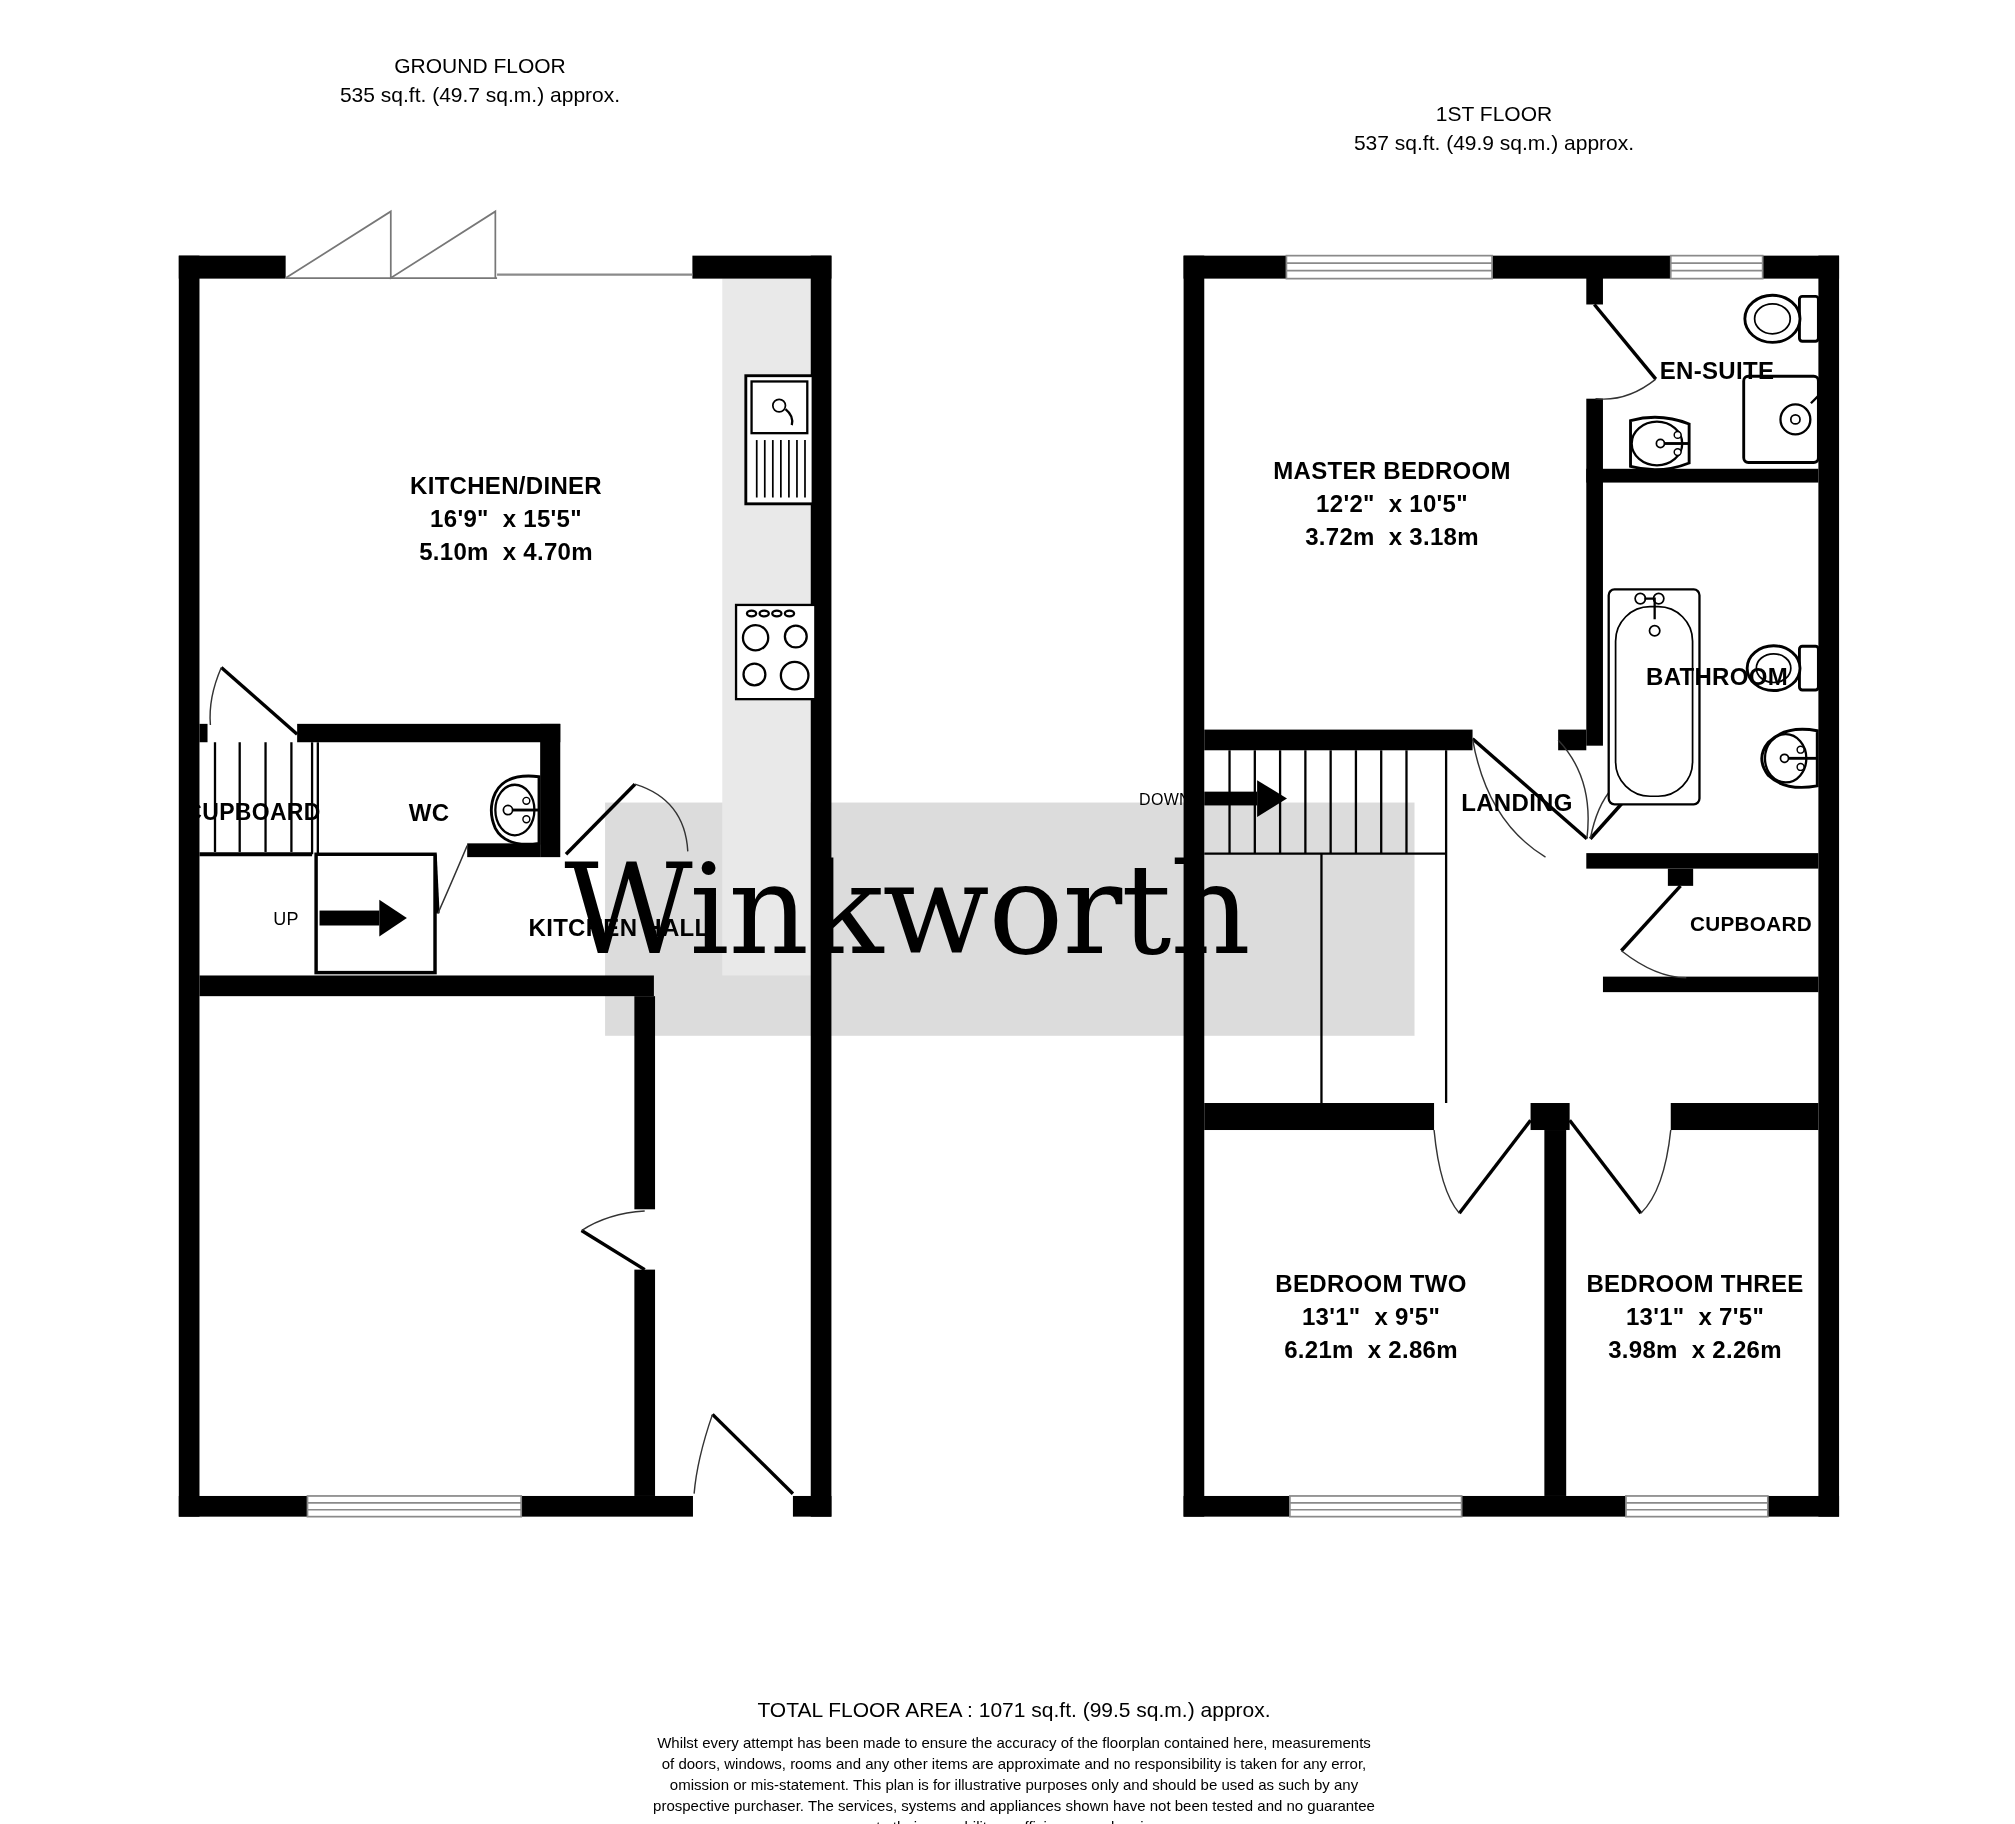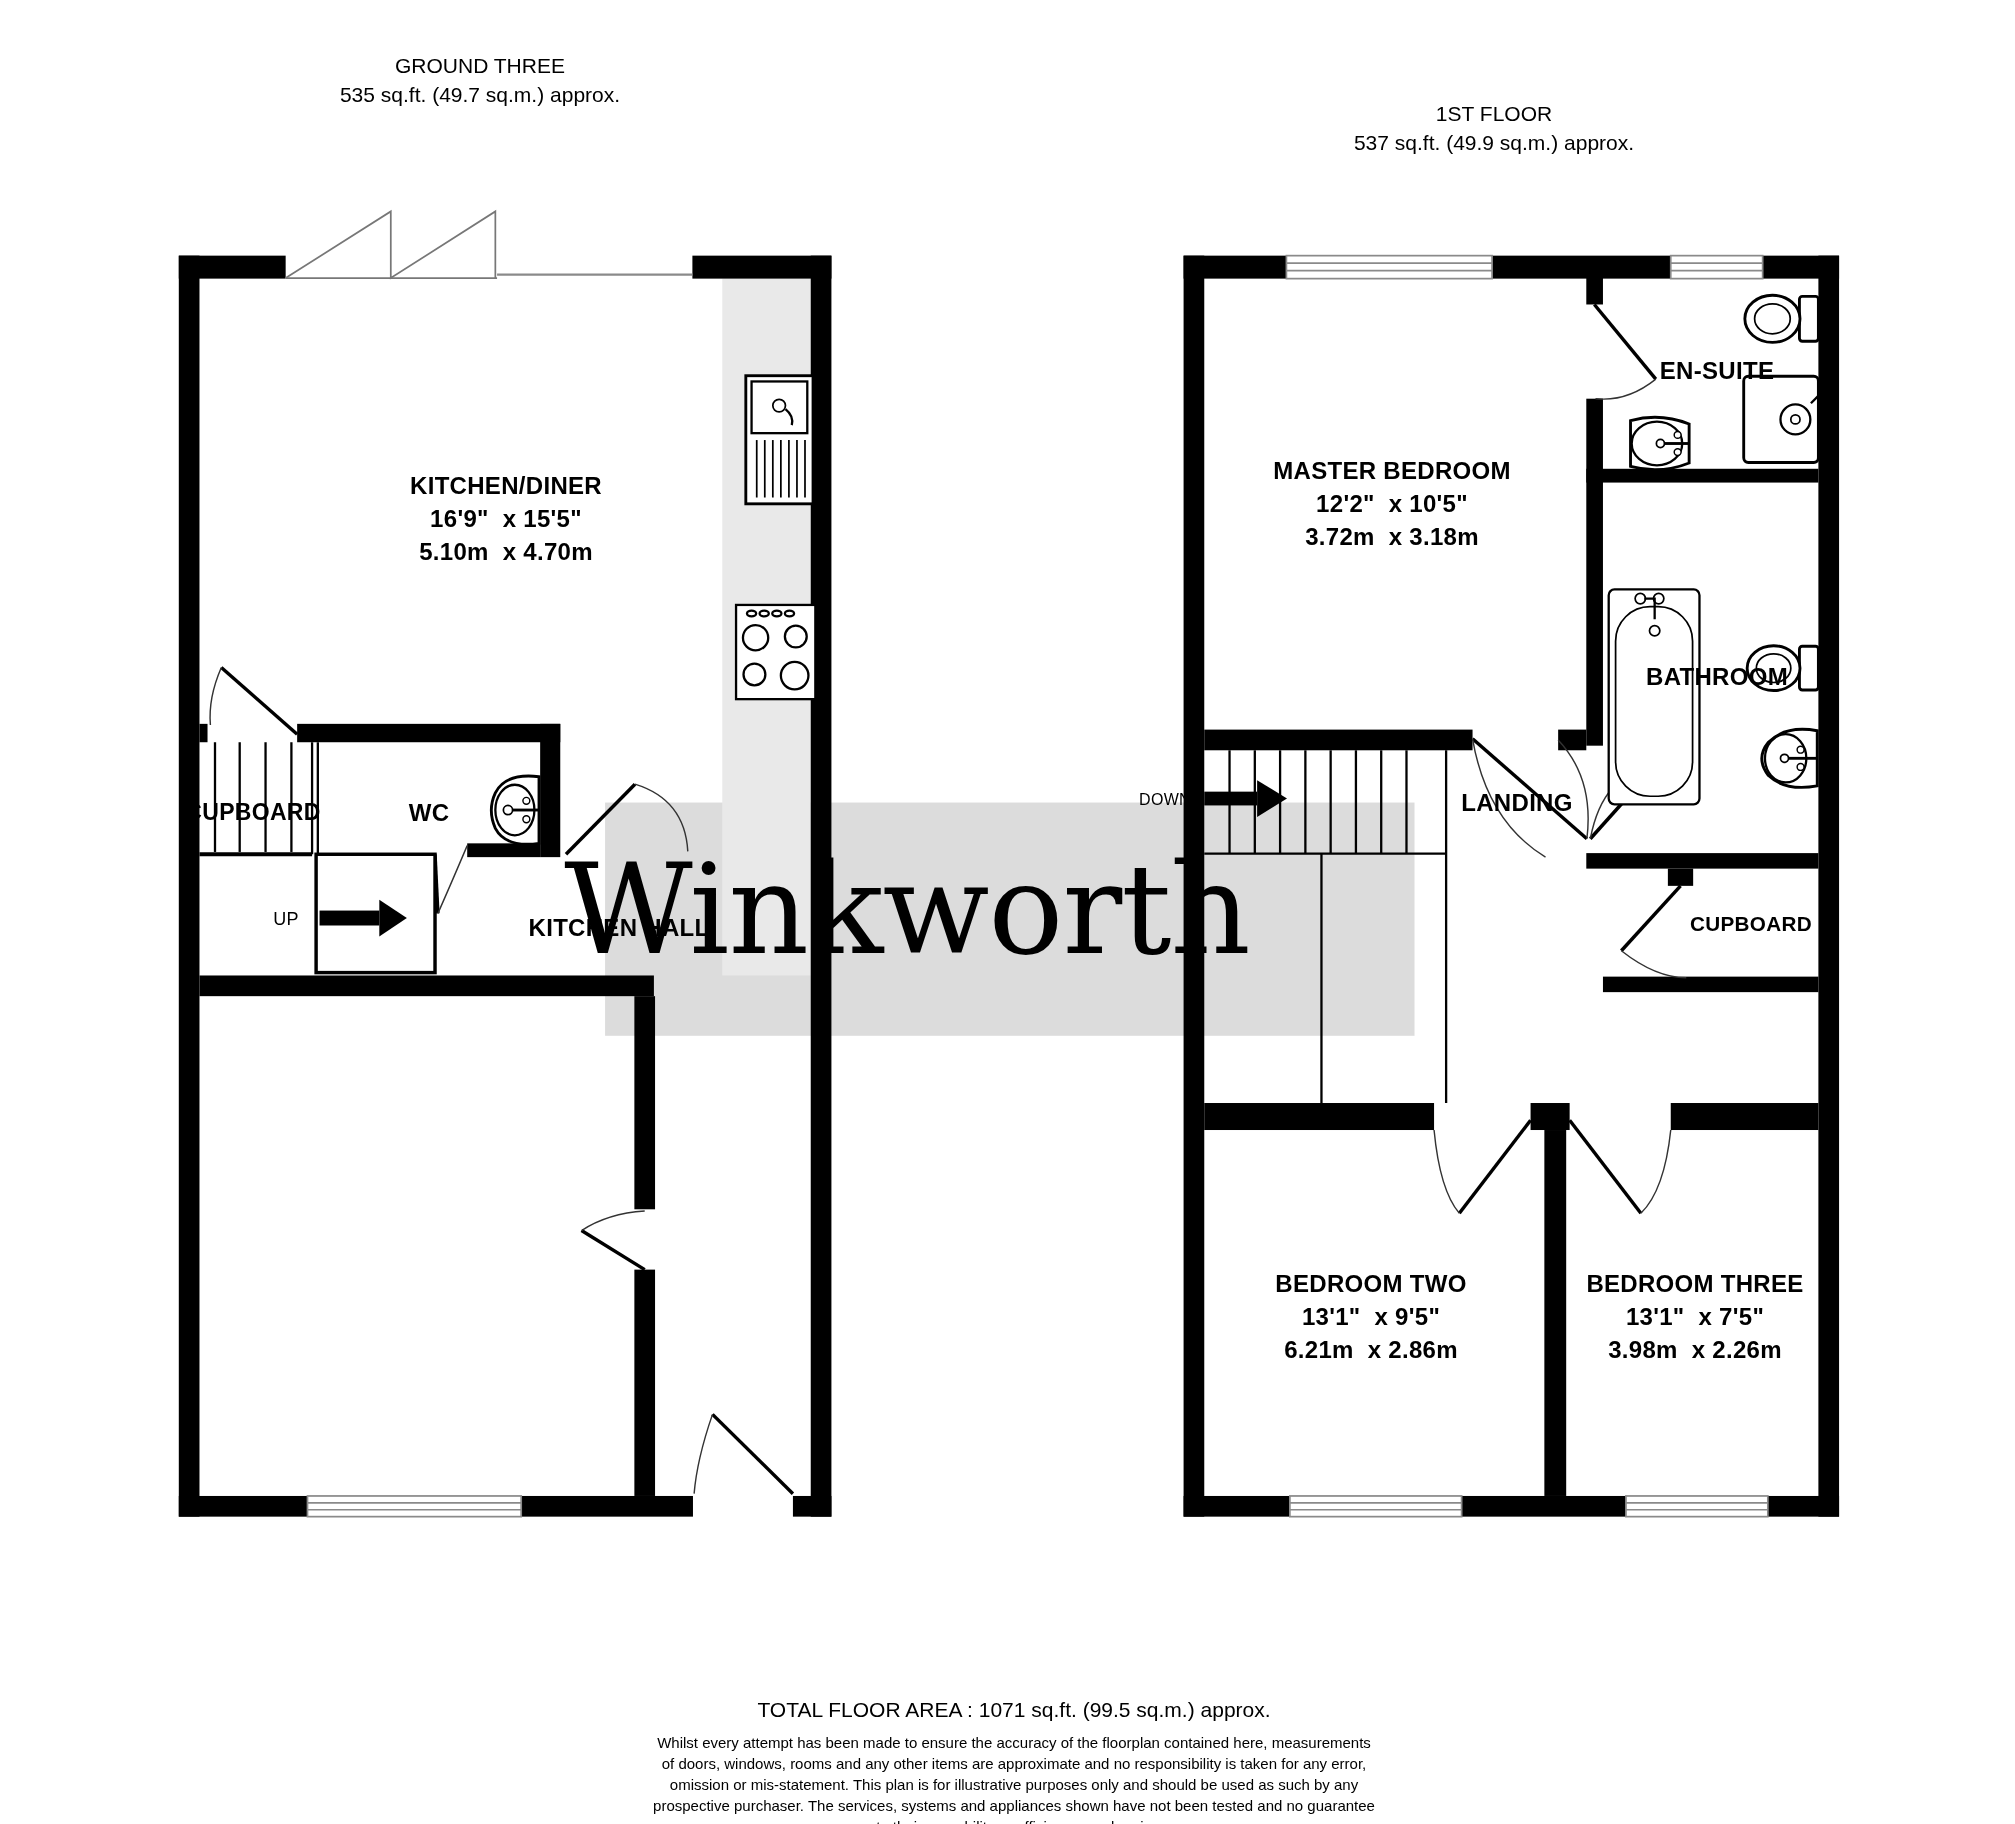--- a/index.html
+++ b/index.html
@@ -277,21 +277,21 @@
         <line x1="3163" y1="1320" x2="3112" y2="1320" stroke-width="5"></line>
         <circle cx="3106" cy="1320" r="7" stroke-width="3"></circle>
         <circle cx="3134" cy="1305" r="6" stroke-width="2.5"></circle>
           <circle cx="3134" cy="1335" r="6" stroke-width="2.5"></circle>
       </g>
     </g>
   </svg>
 
   <div class="watermark" style="left:907px;top:909px;">Winkworth</div>
 
-  <div class="hdr" style="left:480px;top:51px;"><span>GROUND THREE</span>
+  <div class="hdr" style="left:480px;top:51px;"><span>GROUND FLOOR</span>
 <span>535 sq.ft. (49.7 sq.m.) approx.</span></div>
   <div class="hdr" style="left:1494px;top:51px;margin-top:48px;"><span>1ST FLOOR</span>
 <span>537 sq.ft. (49.9 sq.m.) approx.</span></div>
 
   <div class="lbl" style="left:506px;top:518px;">
     <span>KITCHEN/DINER</span><span>16'9"  x 15'5"</span><span>5.10m  x 4.70m</span>
   </div>
   <div class="lbl small" style="left:253px;top:812px;">CUPBOARD</div>
   <div class="lbl" style="left:429px;top:812px;">WC</div>
   <div class="lbl plain" style="left:286px;top:919px;font-size:18px;">UP</div>

